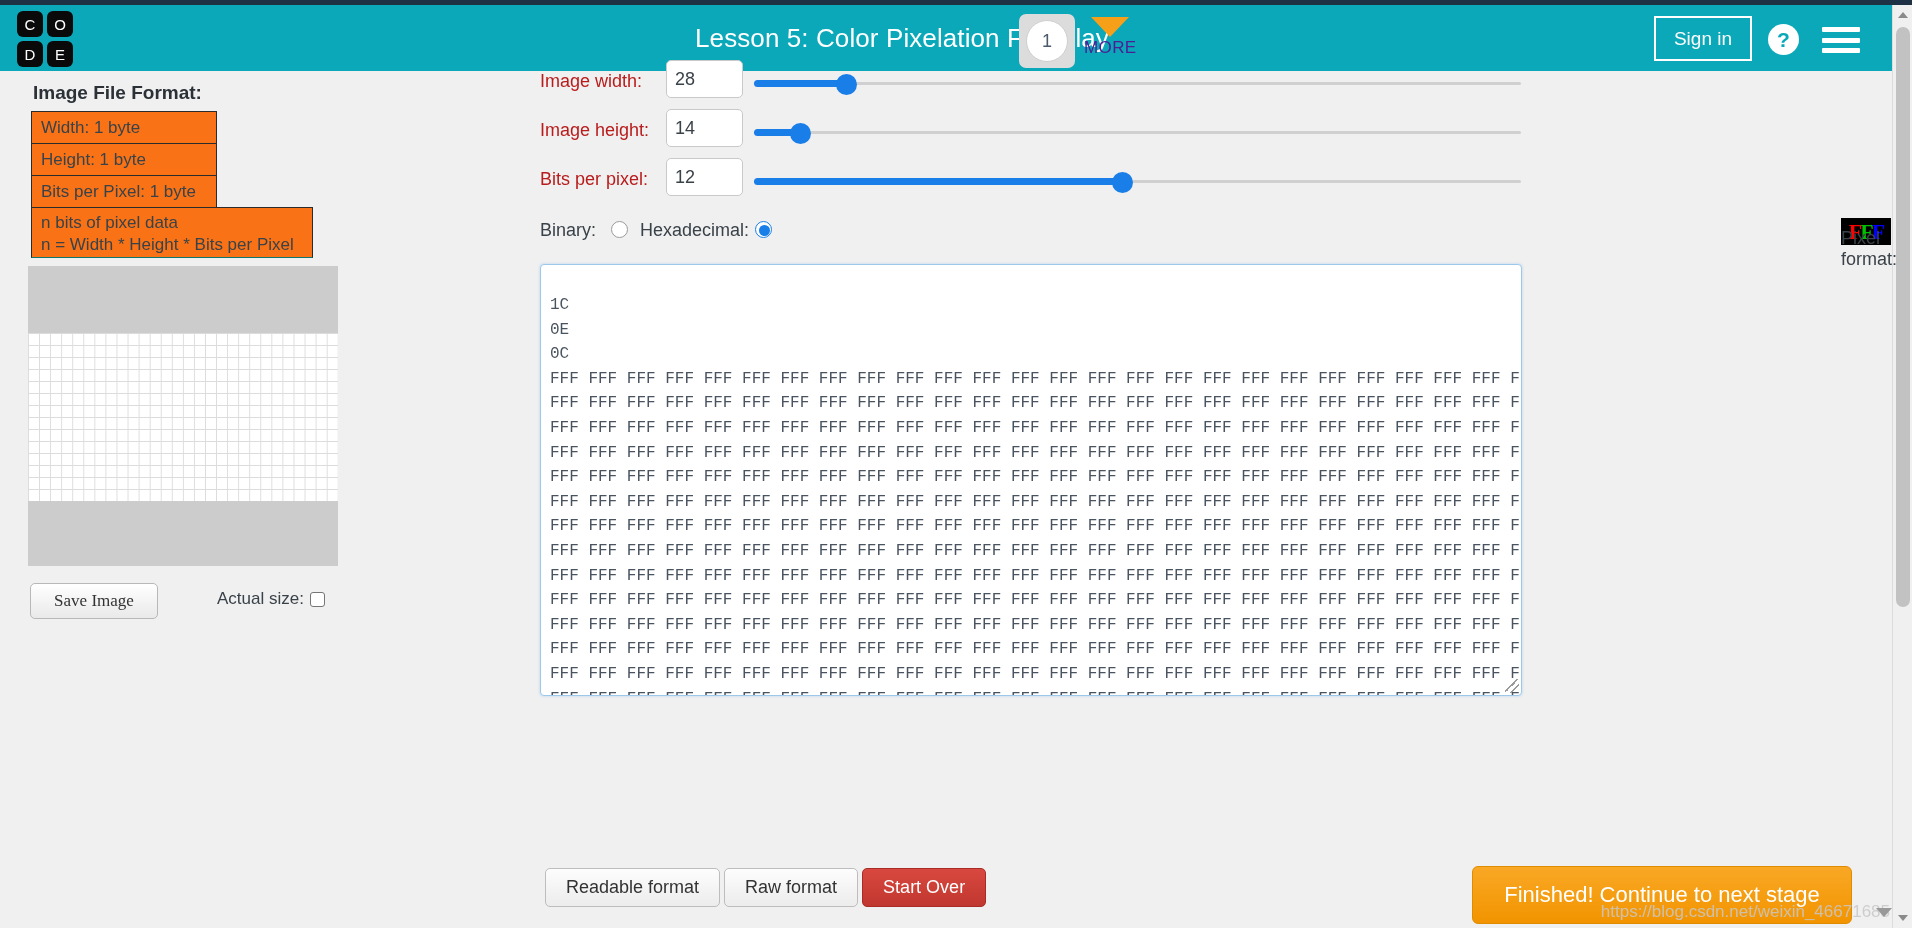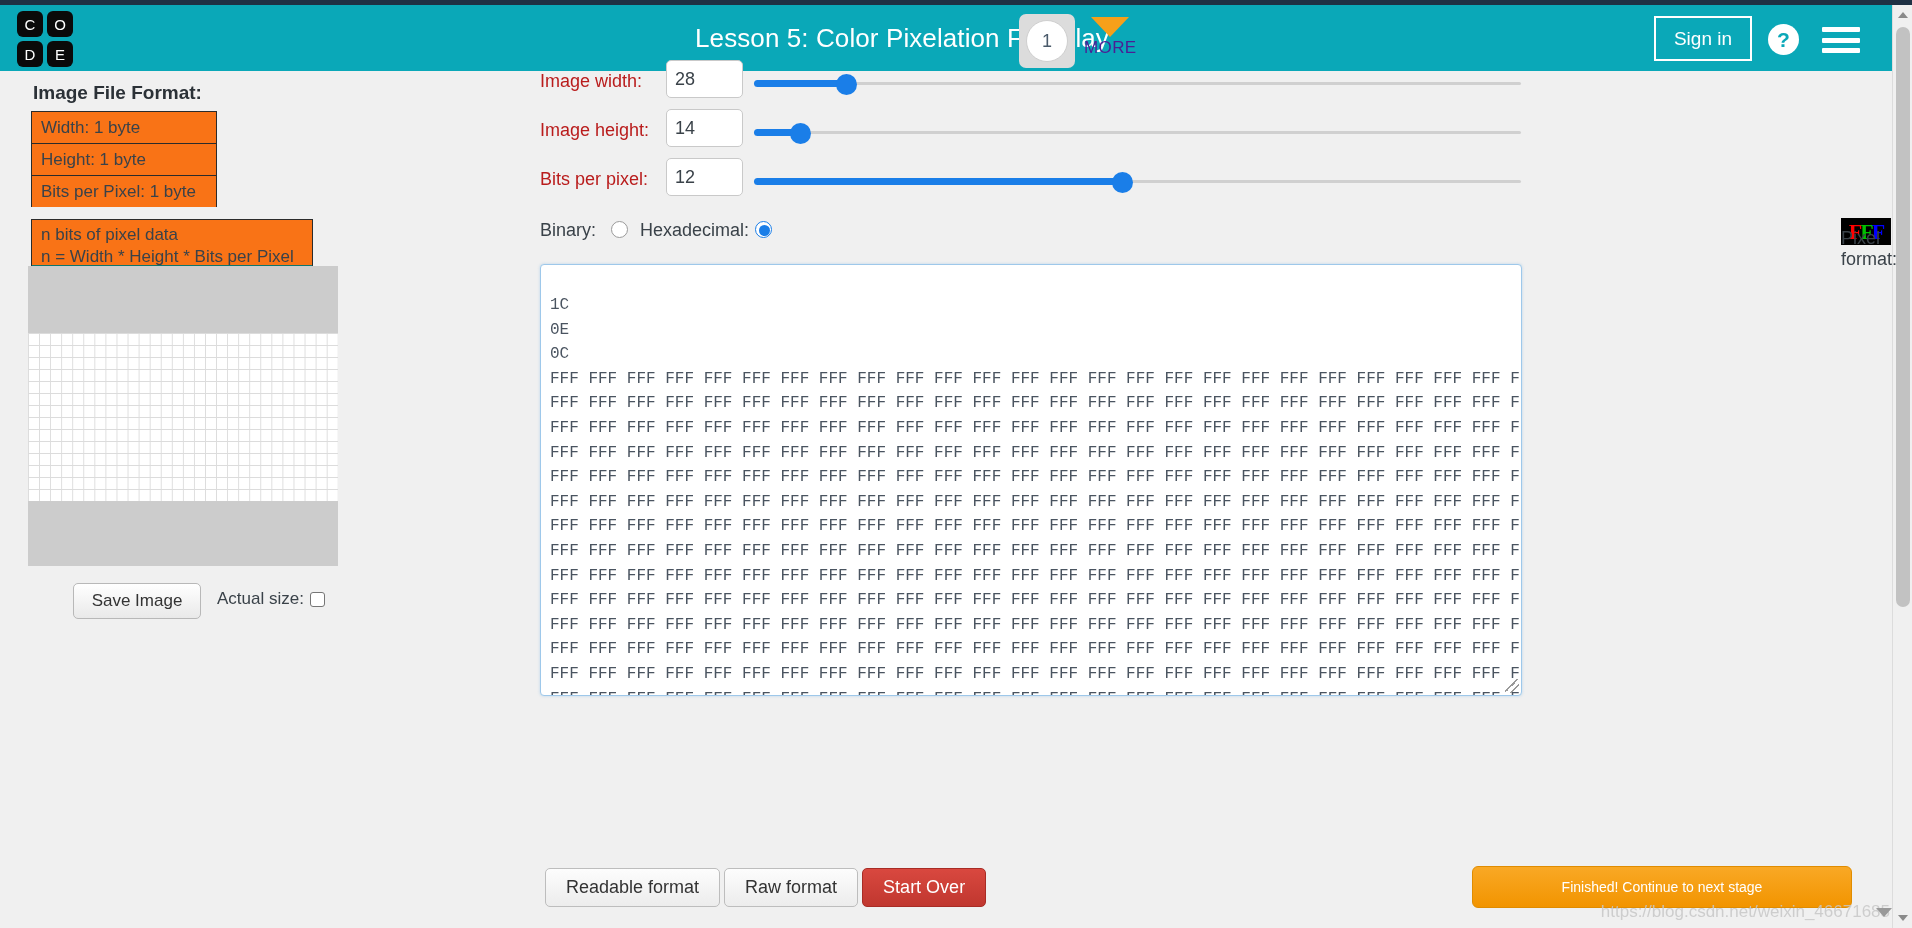--- a/index.html
+++ b/index.html
@@ -122,22 +122,22 @@
     font-size:19px; font-weight:bold; color:#2b3137;
   }
   .fmt-table { position:absolute; left:31px; top:40px; }
   .fmt-row {
     width:186px; height:32px; border:1px solid #2b2b2b; border-bottom:none;
     background:#f97316; display:flex; align-items:center; padding-left:9px;
     font-size:17px; color:#3a4249;
   }
   .fmt-row.wide { width:282px; }
   .fmt-row.lastblock {
-    height:51px; border-bottom:5px solid #0f766e; display:block;
-    padding-top:4px; line-height:22px;margin-top:12px;
+    height:51px; border-bottom:1px solid #0f766e; display:block;
+    padding-top:4px; line-height:22px;
   }
   .fmt-row.lastblock div { font-size:17px; color:#3a4249; }
 
   .preview-box {
     position:absolute; left:28px; top:195px;
     width:310px; height:300px;
     background:#cccccc;
   }
   .preview-grid {
     position:absolute; left:0; top:67px; width:310px; height:168px;
@@ -147,22 +147,21 @@
       linear-gradient(to bottom, #dcdcdc 1px, transparent 1px);
     background-size: 11.07px 12px;
   }
 
   .save-btn {
     position:absolute; left:30px; top:512px;
     width:128px; height:36px; border:1px solid #b8b8b8; border-radius:5px;
     background:linear-gradient(#ffffff,#e9e9e9);
     font-size:17px; color:#333; cursor:pointer;
     display:flex; align-items:center; justify-content:center;
-    font-family:Liberation Sans, sans-serif;
-    margin-left:43px;
+    font-family:Liberation Serif, serif;
   }
   .actual-size {
     position:absolute; left:217px; top:518px;
     display:flex; align-items:center; gap:6px; font-size:17px; color:#3a4249;
   }
   .cbox {
     width:15px; height:15px; border:1px solid #767676; border-radius:3px; background:#fff;
     cursor:pointer; display:inline-block;
   }
 
@@ -248,23 +247,23 @@
   }
   .rbtn {
     height:39px; padding:0 20px; border:1px solid #a82c25; border-radius:5px;
     background:linear-gradient(#d9483f,#c0372f);
     font-size:18px; color:#ffffff; cursor:pointer;
     display:flex; align-items:center; justify-content:center;
     font-family:"Liberation Sans", sans-serif;
   }
   .finish-btn {
     position:absolute; left:1472px; top:866px;
-    width:380px; height:42px; border:1px solid #e08c00; border-radius:6px;
+    width:380px; height:58px; border:1px solid #e08c00; border-radius:6px;
     background:linear-gradient(#f9a825,#f29400);
-    color:#ffffff; font-size:14px; cursor:pointer;
+    color:#ffffff; font-size:22px; cursor:pointer;
     display:flex; align-items:center; justify-content:center;
     font-family:"Liberation Sans", sans-serif;
   }
   .watermark {
     position:absolute; left:1430px; top:902px; width:460px;
     text-align:right; color:#c8c8c8; font-size:17px; opacity:.85;
     pointer-events:none; font-family:"Liberation Sans", sans-serif;
   }
   .wm-arrow {
     position:absolute; right:-2px; top:6px; width:0;height:0;

